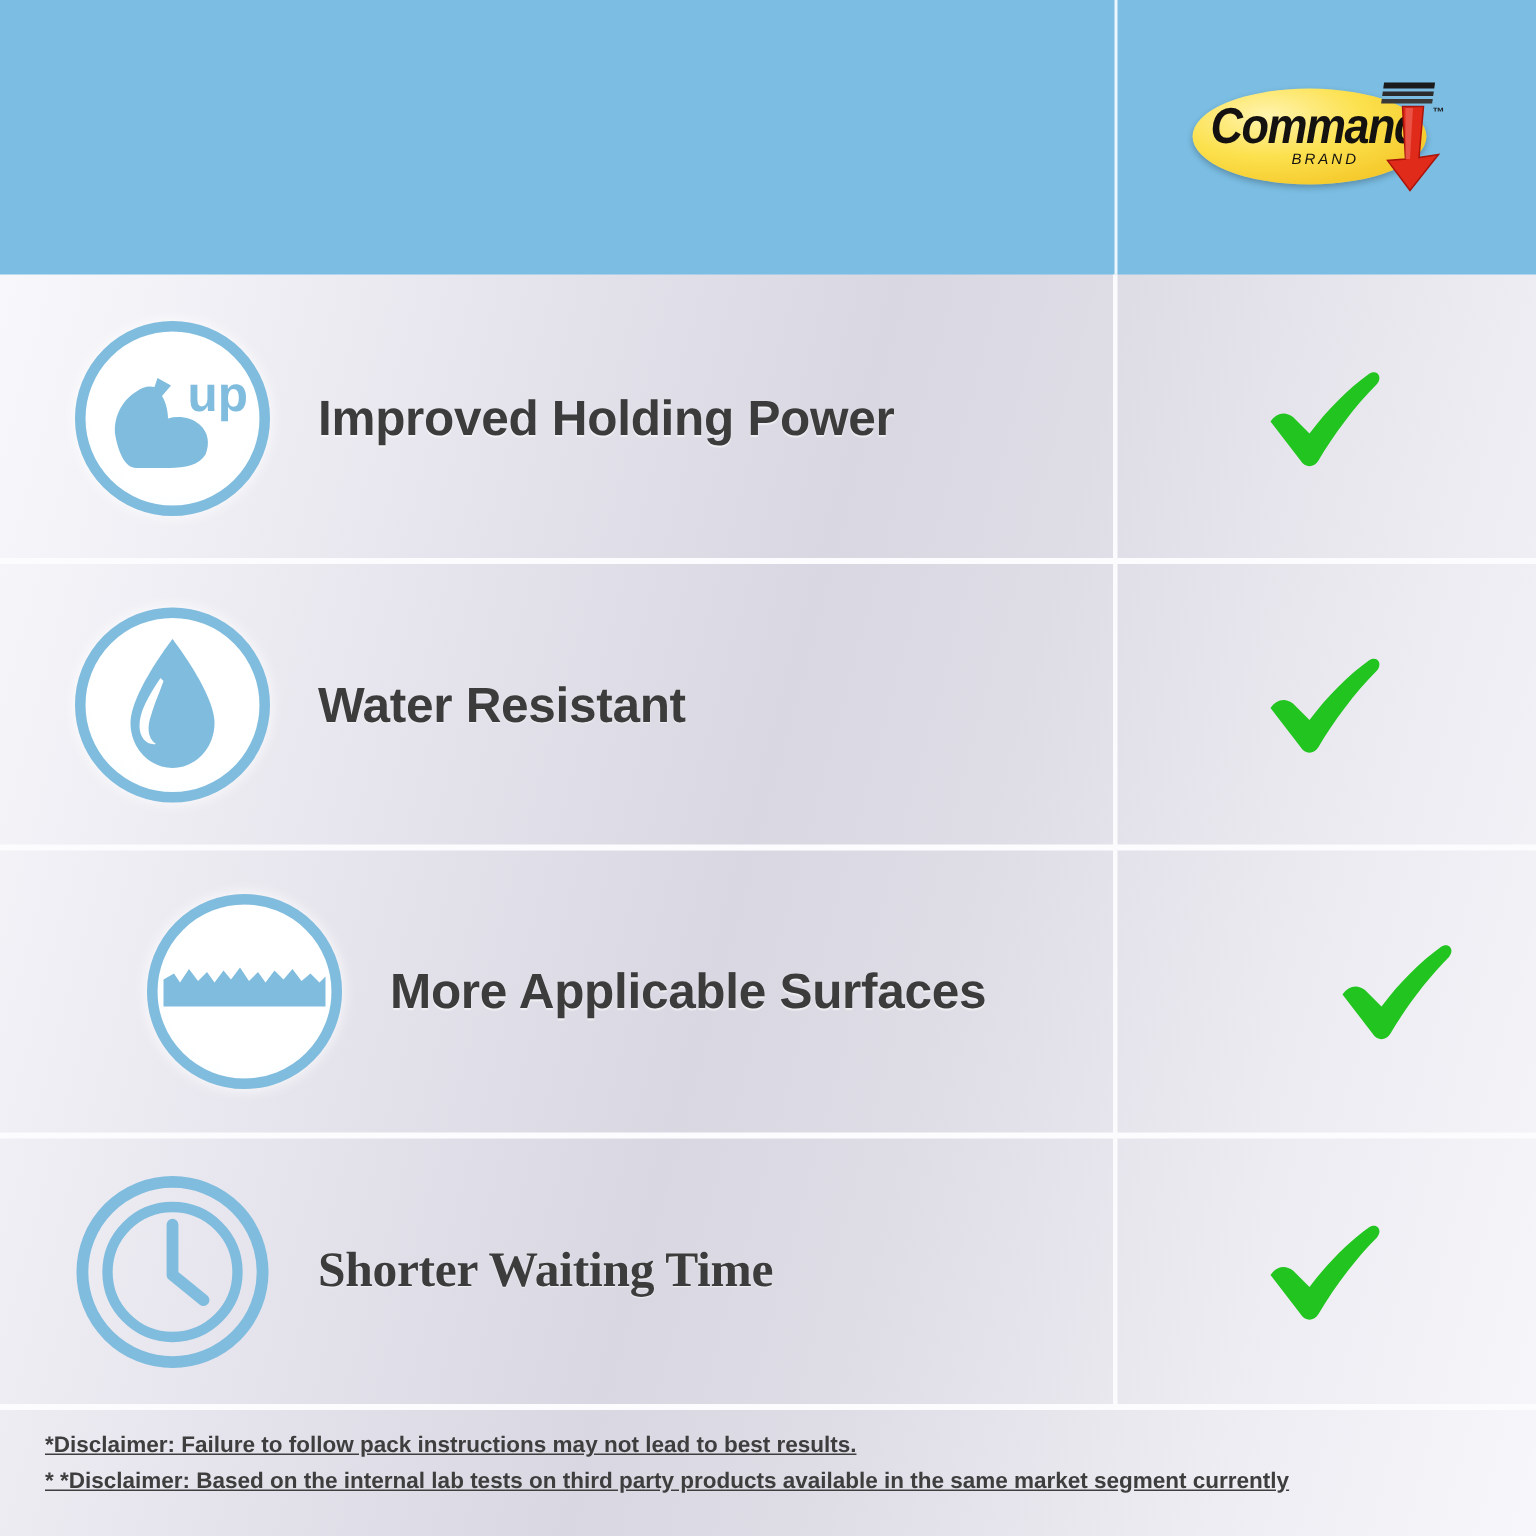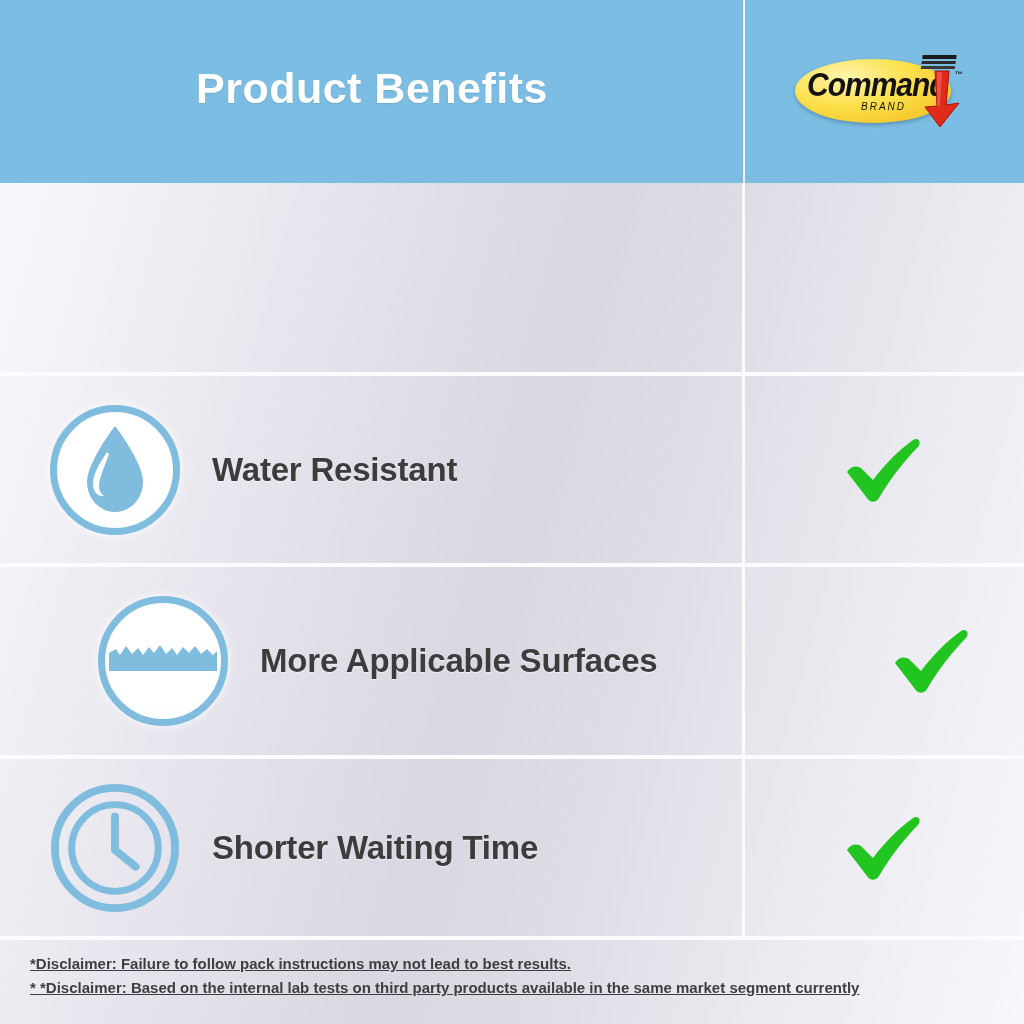--- a/index.html
+++ b/index.html
@@ -113,21 +113,21 @@
 
   .row {
     position: absolute;
     left: 0; width: 1024px;
     display: flex;
     align-items: center;
   }
   .row-0 { top: 0;   height: 191px; }
   .row-1 { top: 191px; height: 191px; }
   .row-2 { top: 382px; height: 192px; margin-left: 48px; }
-  .row-3 { top: 574px; height: 181px; }
+  .row-3 { top: 574px; height: 181px; font-family: Liberation Serif, serif; }
 
   .row-divider {
     position: absolute;
     left: 0; width: 1024px; height: 4px;
     background: #FCFCFE;
   }
 
   .body-divider {
     position: absolute;
     left: 742px; top: 183px;
@@ -190,41 +190,58 @@
     white-space: nowrap;
     text-decoration: underline;
   }
 </style>
 </head>
 <body>
 
 <div id="infographic">
 
   <div class="header">
-    <div class="header-title">Product Benefits</div>
     <div class="header-divider"></div>
     <div class="header-logo-cell">
       <div class="logo">
         <div class="logo-ellipse"></div>
         <div class="logo-word">Command</div>
         <div class="logo-brand">BRAND</div>
         <svg class="logo-arrow" width="56" height="78" viewBox="0 0 56 78">
           <rect x="10" y="2" width="34" height="4" fill="#1B1B1B" transform="skewX(-8)"></rect>
           <rect x="10" y="8" width="34" height="3" fill="#2B2B2B" transform="skewX(-8)"></rect>
           <rect x="10" y="13" width="34" height="3" fill="#3A3A3A" transform="skewX(-8)"></rect>
           <path d="M22 18 L36 18 L33 52 L46 50 L27 74 L12 54 L24 53 Z" fill="#E02B1B" stroke="#A9140A" stroke-width="1"></path>
           <path d="M24 19 L29 19 L27 53 L24 53 Z" fill="#F4726A" opacity="0.55"></path>
         </svg>
         <div class="logo-tm">™</div>
       </div>
     </div>
   </div>
 
   <div class="rows">
 
+    <div class="row row-0">
+      <div class="cell-benefit">
+        <div class="icon-badge">
+          <svg width="104" height="80" viewBox="0 0 104 80">
+            <path d="M14 52 C12 40 18 28 28 22 C32 19 36 18 40 19 L42 13 L51 18 L45 25 C48 30 49 36 49 40
+                     C56 38 64 39 70 44 C76 49 77 57 74 64 C70 71 60 73 50 73 L28 73 C20 73 16 62 14 52 Z" fill="#7FBCDE"></path>
+            <text x="62" y="35" font-family="Liberation Sans, sans-serif" font-size="33" font-weight="bold" fill="#7FBCDE">up</text>
+          </svg>
+        </div>
+        <div class="benefit-label">Improved Holding Power</div>
+      </div>
+      <div class="cell-check">
+        <svg class="checkmark" width="84" height="72" viewBox="0 0 84 72">
+          <path d="M6 38 C10 32 16 31 21 35 L32 46 C44 30 58 16 72 6 C77 3 81 8 77 13
+                   C62 28 48 47 38 64 C35 69 29 69 26 64 Z" fill="#22C51F"></path>
+        </svg>
+      </div>
+    </div>
     <div class="row-divider" style="top:189px"></div>
 
     <div class="row row-1">
       <div class="cell-benefit">
         <div class="icon-badge">
           <svg width="80" height="96" viewBox="0 0 80 96">
             <path d="M40 4 C40 4 68 40 68 60 C68 77 55 90 40 90 C25 90 12 77 12 60 C12 40 40 4 40 4 Z" fill="#7FBCDE"></path>
             <path d="M32 30 C24 42 18 52 18 62 C18 70 23 75 29 74 C23 70 23 62 26 54 C28 47 32 38 34 32 Z" fill="#FFFFFF"></path>
           </svg>
         </div>

